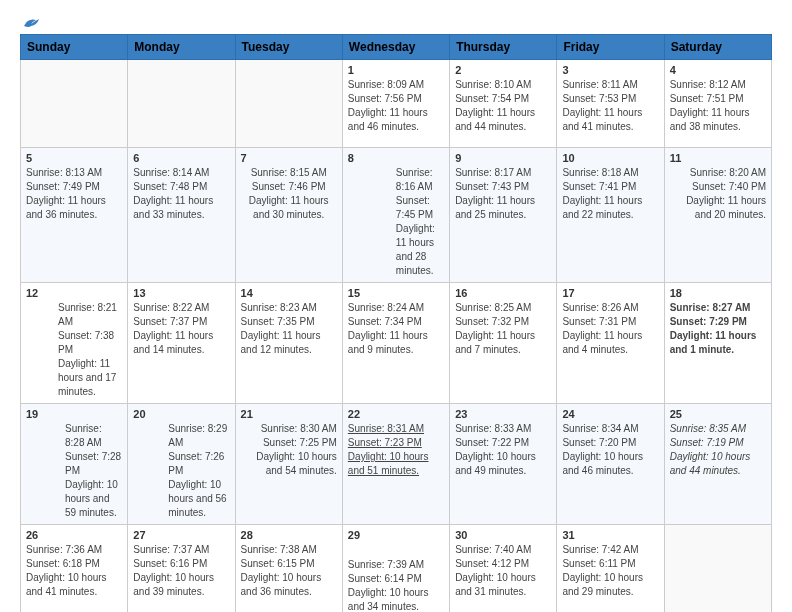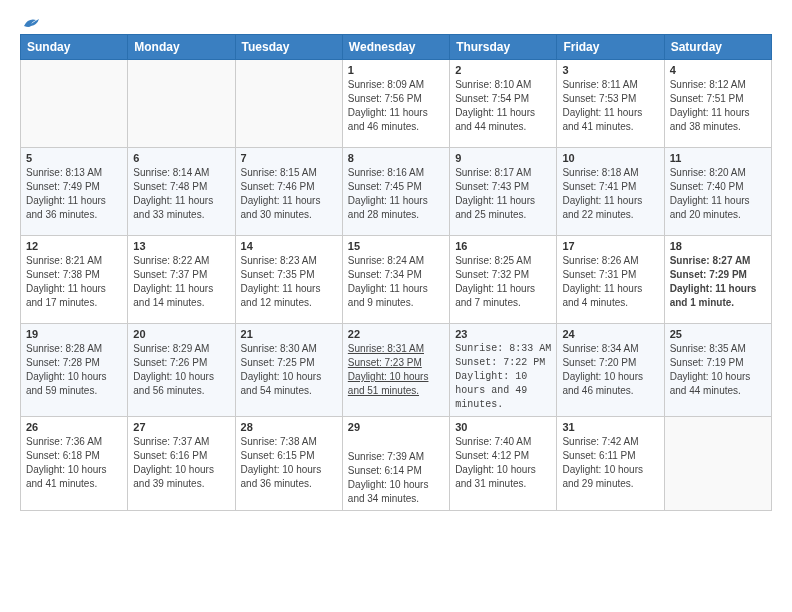--- a/index.html
+++ b/index.html
@@ -52,21 +52,21 @@
       color: #555;
       margin-top: 2px;
     }
     .calendar {
       width: 100%;
       border-collapse: collapse;
       table-layout: fixed;
     }
     .calendar th {
       background-color: #3a7fc1;
-      color: #ffffff;
+      color: #000000;
       text-align: left;
       padding: 5px 6px;
       font-size: 12px;
       font-weight: bold;
       border: 1px solid #2a6faf;
     }
     .calendar td {
       border: 1px solid #ccc;
       vertical-align: top;
       padding: 4px 5px;
@@ -163,53 +163,53 @@
 Daylight: 11 hours and 36 minutes.</div>
           </td>
           <td>
             <span class="day-number">6</span>
             <div class="day-info" style="white-space: pre-line;">Sunrise: 8:14 AM
 Sunset: 7:48 PM
 Daylight: 11 hours and 33 minutes.</div>
           </td>
           <td>
             <span class="day-number">7</span>
-            <div class="day-info" style="white-space: pre-line;">Sunrise: 8:15 AM
+            <div class="day-info" style="white-space: pre-line; text-align: center;">Sunrise: 8:15 AM
 Sunset: 7:46 PM
 Daylight: 11 hours and 30 minutes.</div>
           </td>
           <td>
             <span class="day-number">8</span>
-            <div class="day-info" style="white-space: pre-line;">Sunrise: 8:16 AM
+            <div class="day-info" style="white-space: pre-line; margin-left: 48px;">Sunrise: 8:16 AM
 Sunset: 7:45 PM
 Daylight: 11 hours and 28 minutes.</div>
           </td>
           <td>
             <span class="day-number">9</span>
             <div class="day-info" style="white-space: pre-line;">Sunrise: 8:17 AM
 Sunset: 7:43 PM
 Daylight: 11 hours and 25 minutes.</div>
           </td>
           <td>
             <span class="day-number">10</span>
             <div class="day-info" style="white-space: pre-line;">Sunrise: 8:18 AM
 Sunset: 7:41 PM
 Daylight: 11 hours and 22 minutes.</div>
           </td>
           <td>
             <span class="day-number">11</span>
-            <div class="day-info" style="white-space: pre-line;">Sunrise: 8:20 AM
+            <div class="day-info" style="white-space: pre-line; text-align: right;">Sunrise: 8:20 AM
 Sunset: 7:40 PM
 Daylight: 11 hours and 20 minutes.</div>
           </td>
         </tr>
         <tr>
           <td>
             <span class="day-number">12</span>
-            <div class="day-info" style="white-space: pre-line;">Sunrise: 8:21 AM
+            <div class="day-info" style="white-space: pre-line; margin-left: 32px;">Sunrise: 8:21 AM
 Sunset: 7:38 PM
 Daylight: 11 hours and 17 minutes.</div>
           </td>
           <td>
             <span class="day-number">13</span>
             <div class="day-info" style="white-space: pre-line;">Sunrise: 8:22 AM
 Sunset: 7:37 PM
 Daylight: 11 hours and 14 minutes.</div>
           </td>
           <td>
@@ -239,57 +239,57 @@
           <td>
             <span class="day-number">18</span>
             <div class="day-info" style="white-space: pre-line; font-weight: bold;">Sunrise: 8:27 AM
 Sunset: 7:29 PM
 Daylight: 11 hours and 1 minute.</div>
           </td>
         </tr>
         <tr>
           <td>
             <span class="day-number">19</span>
-            <div class="day-info" style="white-space: pre-line;">Sunrise: 8:28 AM
+            <div class="day-info" style="white-space: pre-line; margin-left: 39px;">Sunrise: 8:28 AM
 Sunset: 7:28 PM
 Daylight: 10 hours and 59 minutes.</div>
           </td>
           <td>
             <span class="day-number">20</span>
-            <div class="day-info" style="white-space: pre-line;">Sunrise: 8:29 AM
+            <div class="day-info" style="white-space: pre-line; margin-left: 35px;">Sunrise: 8:29 AM
 Sunset: 7:26 PM
 Daylight: 10 hours and 56 minutes.</div>
           </td>
           <td>
             <span class="day-number">21</span>
-            <div class="day-info" style="white-space: pre-line;">Sunrise: 8:30 AM
+            <div class="day-info" style="white-space: pre-line; text-align: right;">Sunrise: 8:30 AM
 Sunset: 7:25 PM
 Daylight: 10 hours and 54 minutes.</div>
           </td>
           <td>
             <span class="day-number">22</span>
             <div class="day-info" style="white-space: pre-line; text-decoration: underline;">Sunrise: 8:31 AM
 Sunset: 7:23 PM
 Daylight: 10 hours and 51 minutes.</div>
           </td>
           <td>
             <span class="day-number">23</span>
-            <div class="day-info" style="white-space: pre-line; font-family: Liberation Mono, monospace;">Sunrise: 8:33 AM
+            <div class="day-info" style="white-space: pre-line;">Sunrise: 8:33 AM
 Sunset: 7:22 PM
 Daylight: 10 hours and 49 minutes.</div>
           </td>
           <td>
             <span class="day-number">24</span>
             <div class="day-info" style="white-space: pre-line;">Sunrise: 8:34 AM
 Sunset: 7:20 PM
 Daylight: 10 hours and 46 minutes.</div>
           </td>
           <td>
             <span class="day-number">25</span>
-            <div class="day-info" style="white-space: pre-line;">Sunrise: 8:35 AM
+            <div class="day-info" style="white-space: pre-line; font-style: italic;">Sunrise: 8:35 AM
 Sunset: 7:19 PM
 Daylight: 10 hours and 44 minutes.</div>
           </td>
         </tr>
         <tr>
           <td>
             <span class="day-number">26</span>
             <div class="day-info" style="white-space: pre-line;">Sunrise: 7:36 AM
 Sunset: 6:18 PM
 Daylight: 10 hours and 41 minutes.</div>

